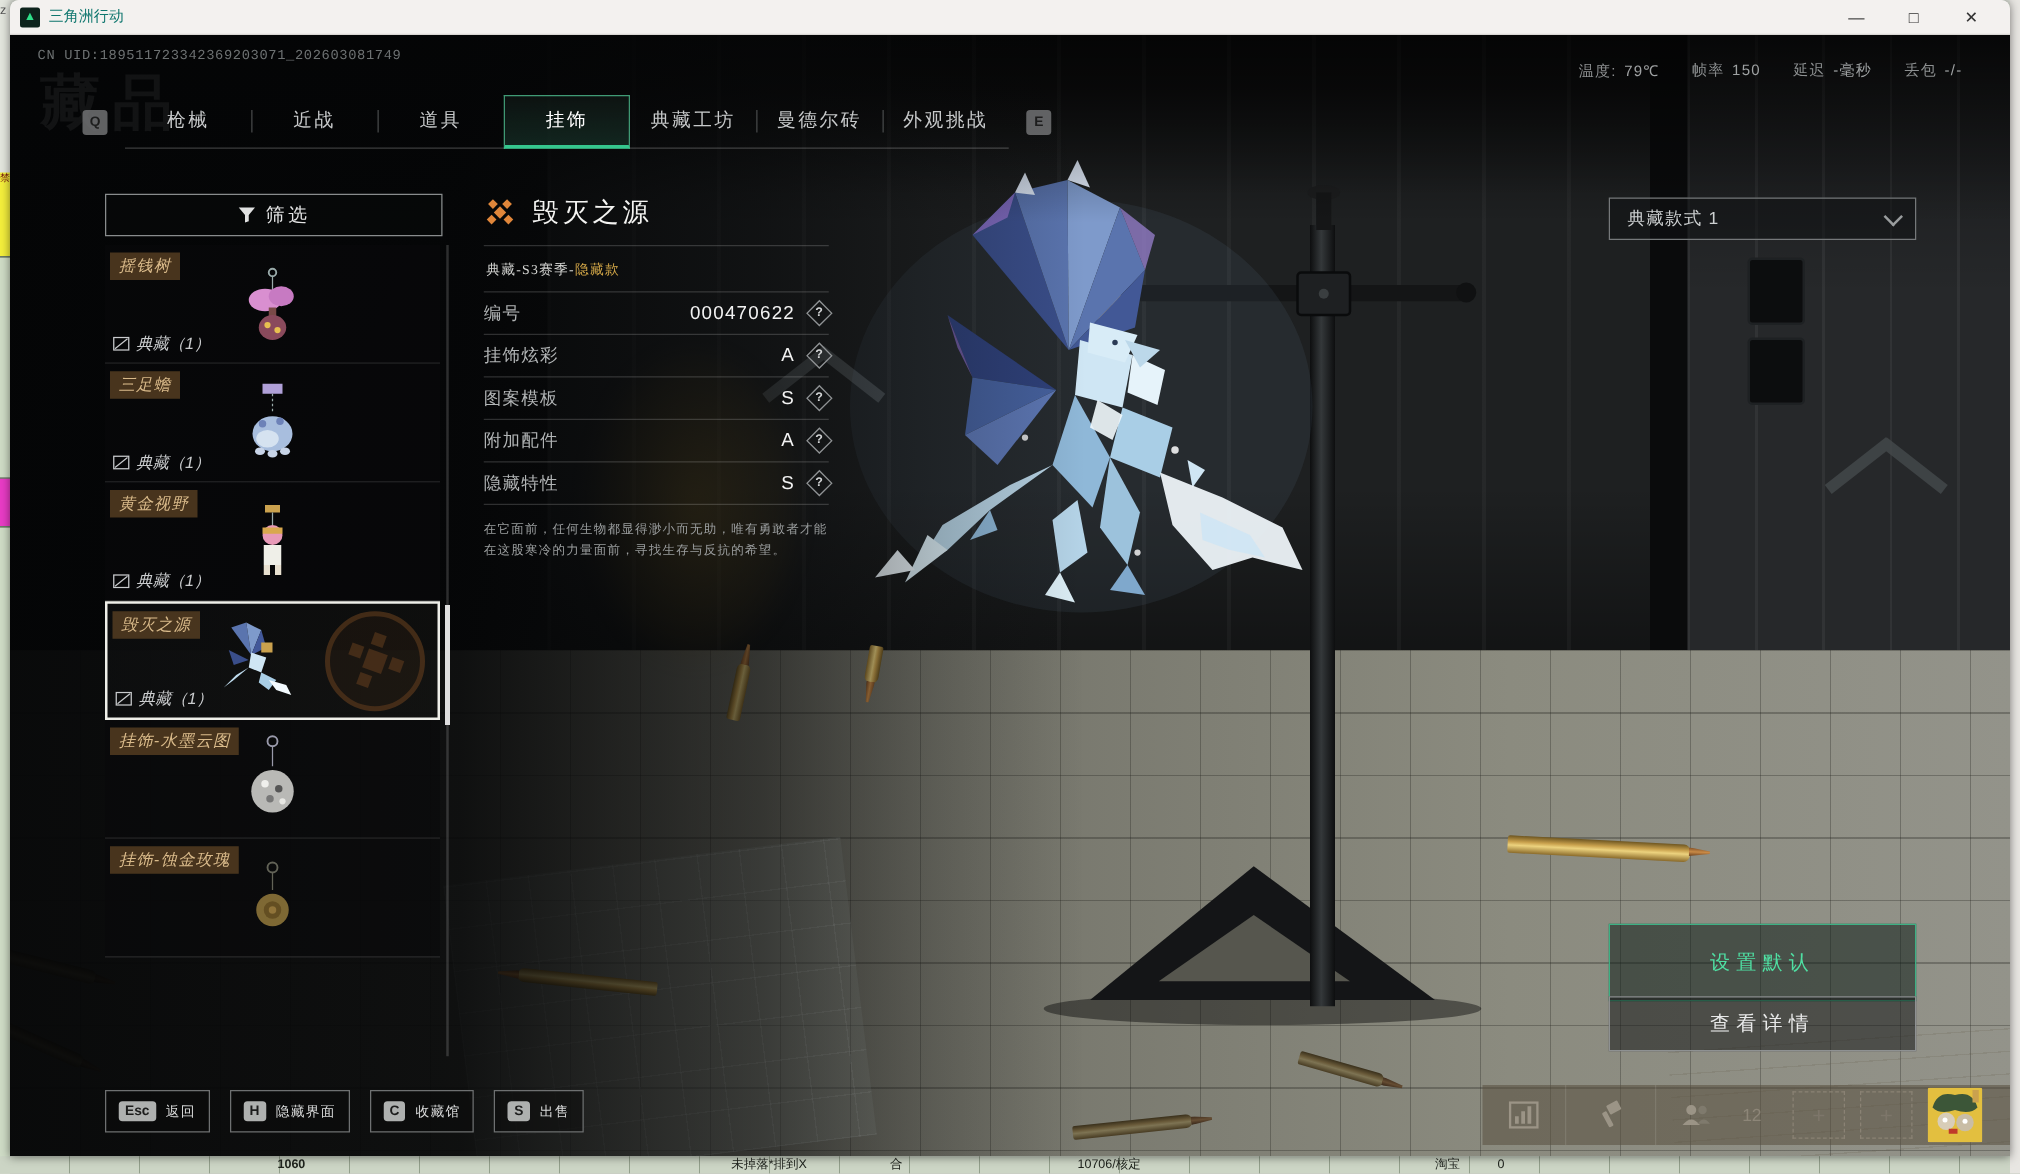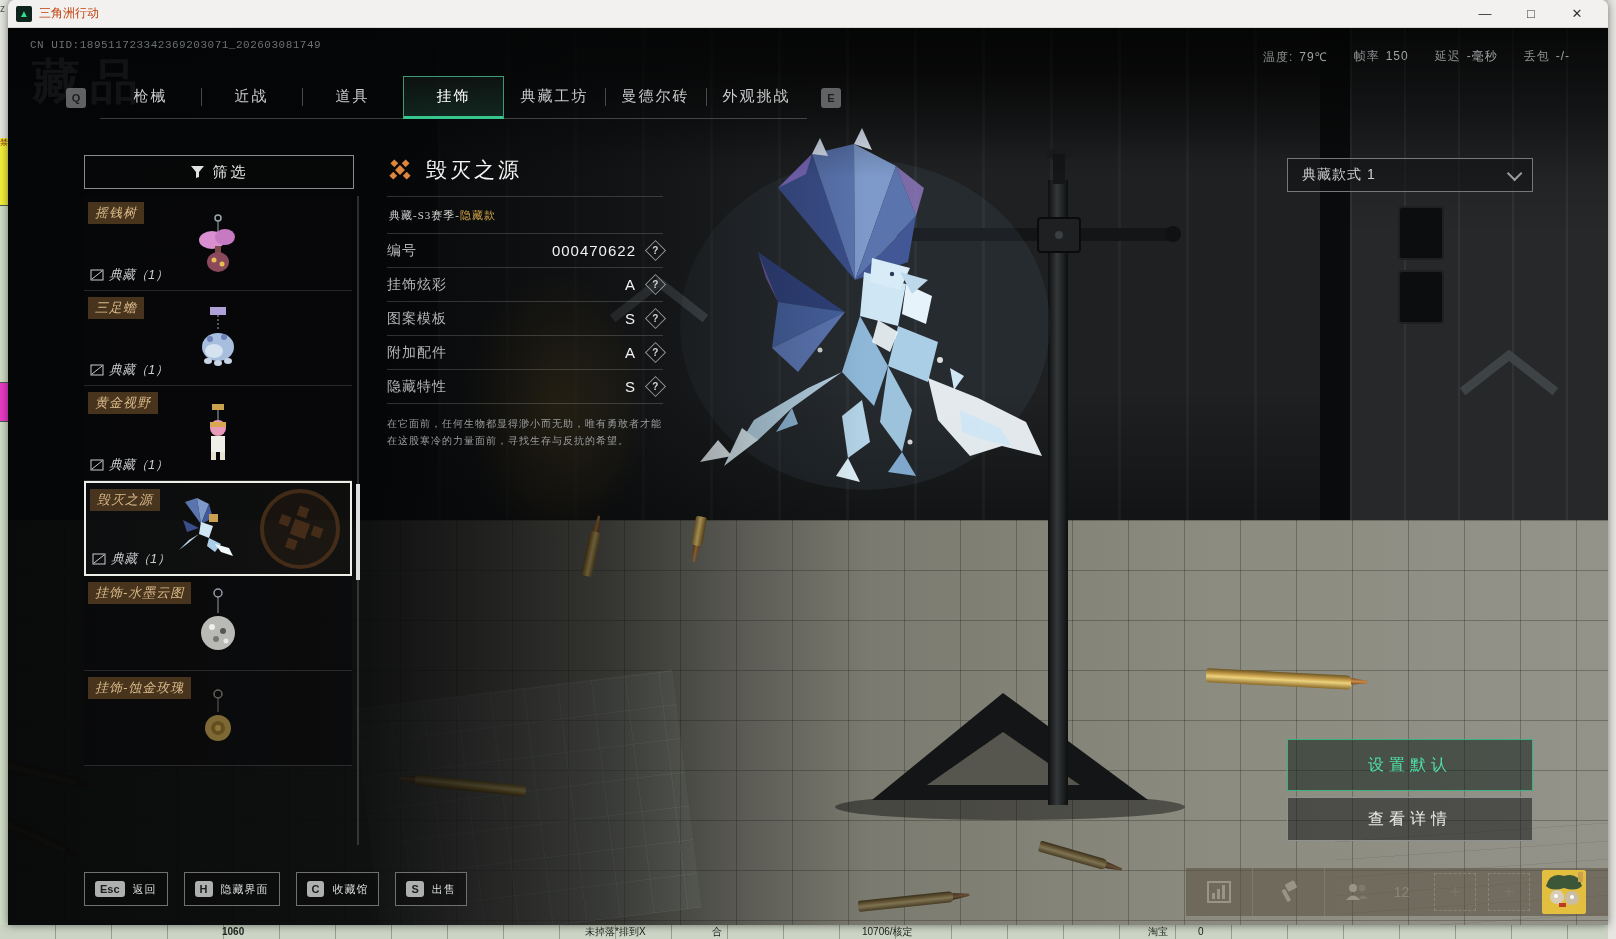--- a/index.html
+++ b/index.html
@@ -22,21 +22,21 @@
   .dcell:nth-of-type(3){ left:712px; }
   .dcell:nth-of-type(4){ left:862px; }
   .dcell:nth-of-type(5){ left:1148px; }
   .dcell:nth-of-type(6){ left:1198px; }
   .desk-right { position:absolute; right:0; top:0; width:8px; height:939px; background:#e8e6e2; z-index:1; }
 
   
   .win { position:absolute; left:8px; top:0; width:1600px; height:925px; border-radius:7px 7px 0 0; overflow:hidden; z-index:5; box-shadow:0 0 8px rgba(0,0,0,.5); }
   .titlebar { position:absolute; left:0; top:0; width:100%; height:28px; background:#f3f1ef; border-bottom:1px solid #d9d7d4; display:flex; align-items:center; padding:0 8px; }
   .app-logo { width:16px; height:16px; background:#0d231c; display:flex; align-items:center; justify-content:center; color:#2ee08a; font-size:10px; line-height:10px; margin-right:7px; border-radius:2px; }
-  .app-title { font-size:12px; color:#c2410c;text-align:right; }
+  .app-title { font-size:12px; color:#0f766e;text-align:right; }
   .win-controls { margin-left:auto; display:flex; align-items:center; gap:24px; padding-right:12px; }
   .win-btn { width:22px; height:20px; text-align:center; color:#333; font-size:13px; line-height:20px; cursor:default; }
 
   
   .game { position:absolute; left:0; top:28px; width:1600px; height:897px; background:#0b0c0d; overflow:hidden; }
 
   
   .bg-base { position:absolute; inset:0; background:linear-gradient(115deg,#070809 0%,#101112 30%,#1c1e1f 55%,#232526 80%); }
   .crate-left { position:absolute; left:430px; top:0; width:890px; height:515px;
     background:#1e2021; background-image:repeating-linear-gradient(90deg, rgba(255,255,255,.035) 0 3px, transparent 3px 68px), linear-gradient(180deg, rgba(0,0,0,.5) 0 8%, transparent 25%, transparent 70%, rgba(0,0,0,.45) 100%); }
@@ -113,21 +113,21 @@
   .dt-row .val { margin-left:auto; color:#f2f2f2; font-size:15px; letter-spacing:1px; }
   .q-badge { width:15px; height:15px; border:1px solid #8f9294; transform:rotate(45deg); margin-left:12px; display:flex; align-items:center; justify-content:center; flex:none; cursor:default; }
   .q-badge span { transform:rotate(-45deg); font-size:10px; color:#d2d4d5; font-weight:bold; }
   .dt-desc { padding-top:12px; font-size:10px; color:#9b9e9f; line-height:1.65; letter-spacing:1px; }
 
   
   .style-dd { position:absolute; left:1279px; top:130px; width:246px; height:34px; border:1px solid #75787a; background:rgba(16,18,20,.55);
     display:flex; align-items:center; padding:0 14px; color:#cdd0d1; font-size:14px; letter-spacing:1px; cursor:default; }
   .style-dd .chev-down { margin-left:auto; width:11px; height:11px; border-right:2px solid #9a9d9e; border-bottom:2px solid #9a9d9e; transform:rotate(45deg) translateY(-3px); }
   .btn { position:absolute; left:1279px; width:246px; display:flex; align-items:center; justify-content:center; font-size:16px; letter-spacing:5px; cursor:default; }
-  .btn-default { top:711px; height:52px; border:1px solid #3db184; background:rgba(14,30,24,.55); color:#4fe0a3; }
+  .btn-default { top:711px; height:62px; border:1px solid #3db184; background:rgba(14,30,24,.55); color:#4fe0a3; }
   .btn-detail { top:769px; height:44px; border:1px solid #8e9192; background:rgba(22,23,24,.55); color:#e8e9e9; }
 
   
   .hotkeys { position:absolute; left:76px; top:844px; display:flex; gap:16px; }
   .hk { height:34px; border:1px solid #6e7071; background:rgba(10,10,10,.5); display:flex; align-items:center; gap:8px; padding:0 10px; cursor:default; }
   .hk .cap { background:#aeb0af; color:#1c1c1c; font-size:11px; font-weight:bold; border-radius:3px; padding:2px 5px; min-width:16px; text-align:center; }
   .hk .hl { color:#d9dada; font-size:11px; letter-spacing:1px; }
 
   
   .toolbar { position:absolute; left:1178px; top:840px; width:422px; height:48px; background:rgba(88,79,62,.55); display:flex; align-items:center; }

